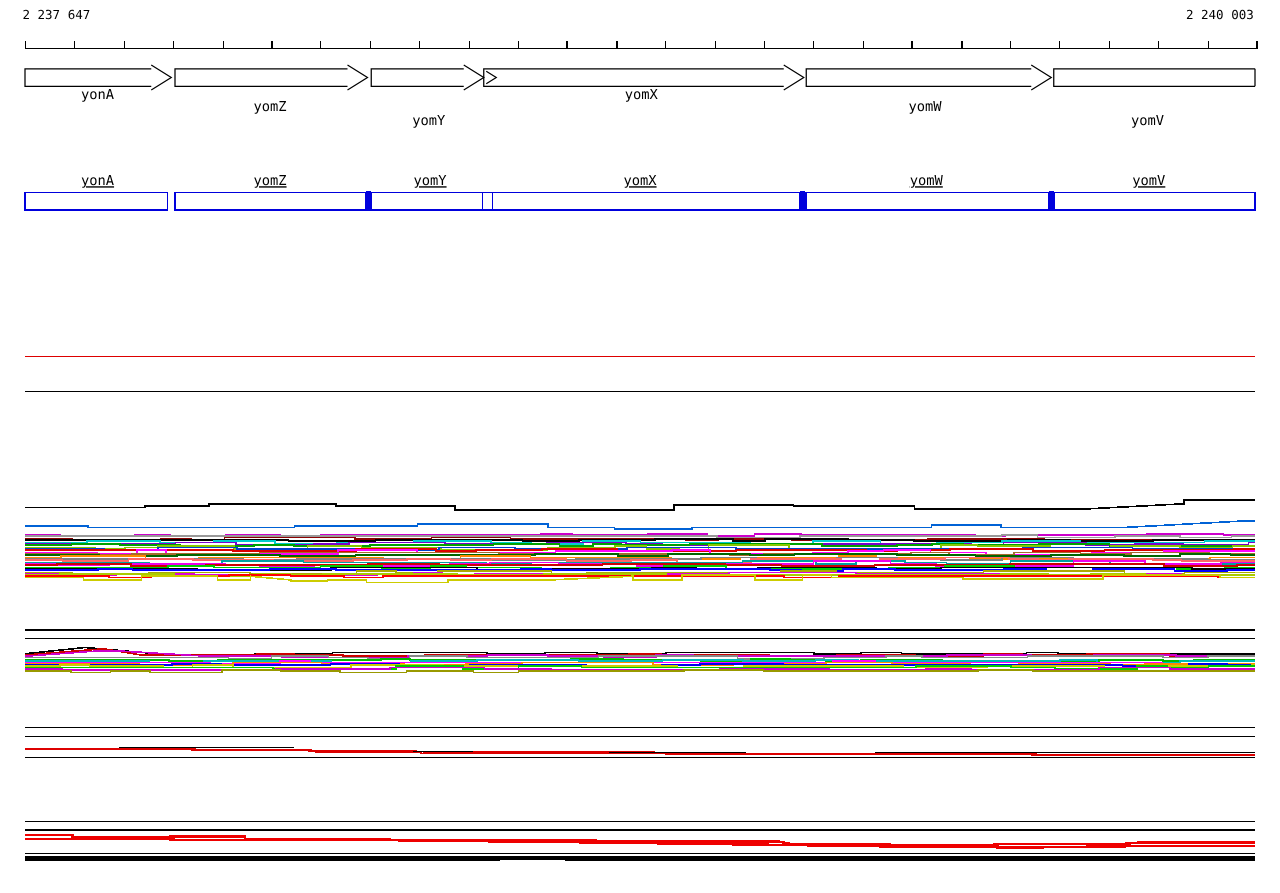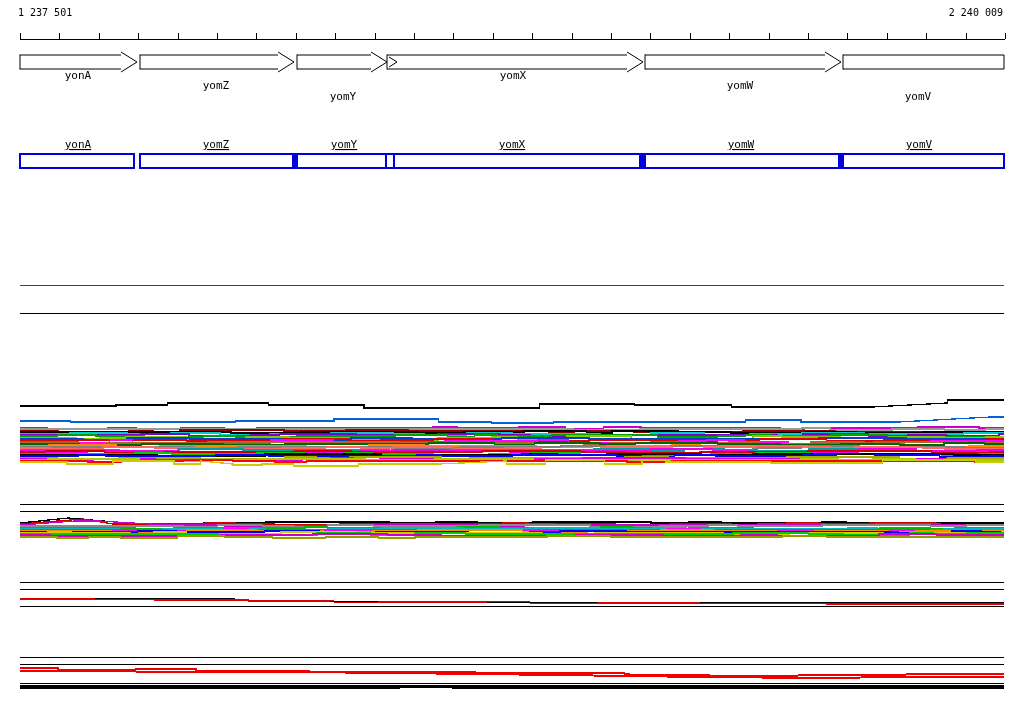--- a/index.html
+++ b/index.html
@@ -9,22 +9,22 @@
   .coord-left{left:18px;}
   .coord-right{right:21px;}
   #gfx{position:absolute;left:0;top:0;}
   #gfx text{font-family:"DejaVu Sans Mono",monospace;font-size:11px;fill:#000;}
   .ul{text-decoration:underline;}
 </style>
 </head>
 <body>
 
 <div class="canvas">
-  <div class="coord coord-left">1 237 501</div>
-  <div class="coord coord-right">2 240 009</div>
+  <div class="coord coord-left">2 237 647</div>
+  <div class="coord coord-right">2 240 003</div>
   <svg id="gfx" width="1024" height="714">
       <line x1="20" y1="39" x2="1005" y2="39" stroke="#000" stroke-width="1" shape-rendering="crispEdges"></line>
       <line x1="20.5" y1="33" x2="20.5" y2="39" stroke="#000" stroke-width="1" shape-rendering="crispEdges"></line>
       <line x1="59.5" y1="33" x2="59.5" y2="39" stroke="#000" stroke-width="1" shape-rendering="crispEdges"></line>
       <line x1="99.5" y1="33" x2="99.5" y2="39" stroke="#000" stroke-width="1" shape-rendering="crispEdges"></line>
       <line x1="138.5" y1="33" x2="138.5" y2="39" stroke="#000" stroke-width="1" shape-rendering="crispEdges"></line>
       <line x1="178.5" y1="33" x2="178.5" y2="39" stroke="#000" stroke-width="1" shape-rendering="crispEdges"></line>
       <line x1="217.5" y1="33" x2="217.5" y2="39" stroke="#000" stroke-width="1" shape-rendering="crispEdges"></line>
       <line x1="256.5" y1="33" x2="256.5" y2="39" stroke="#000" stroke-width="1" shape-rendering="crispEdges"></line>
       <line x1="296.5" y1="33" x2="296.5" y2="39" stroke="#000" stroke-width="1" shape-rendering="crispEdges"></line>

